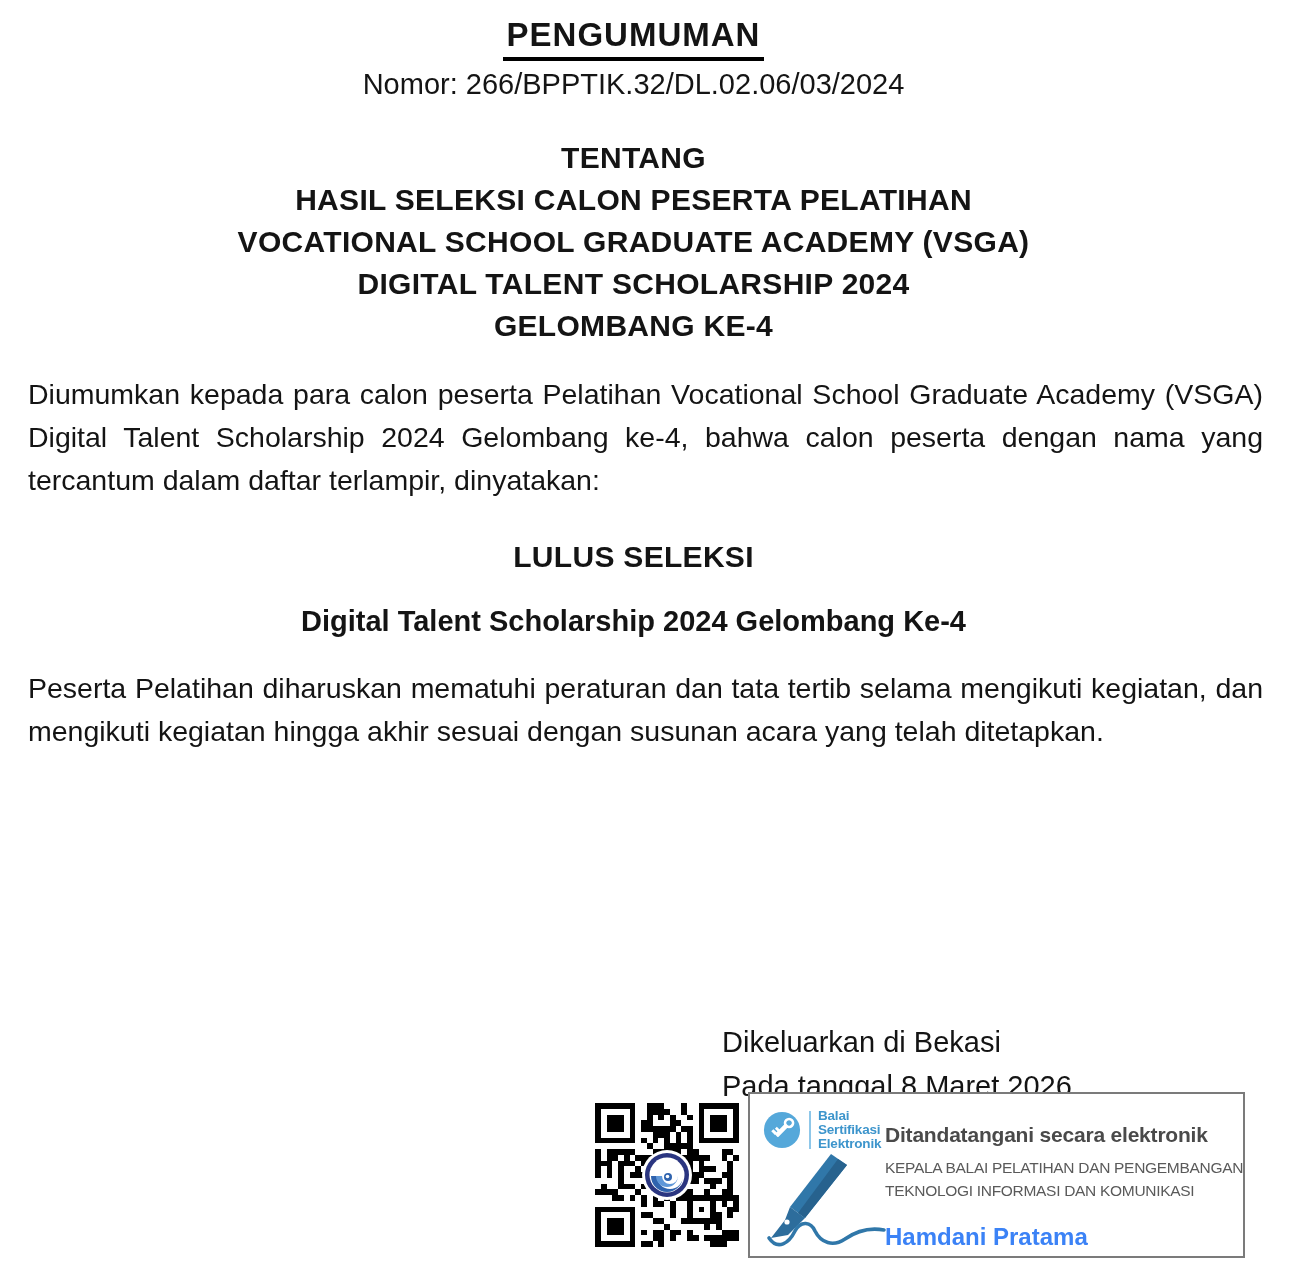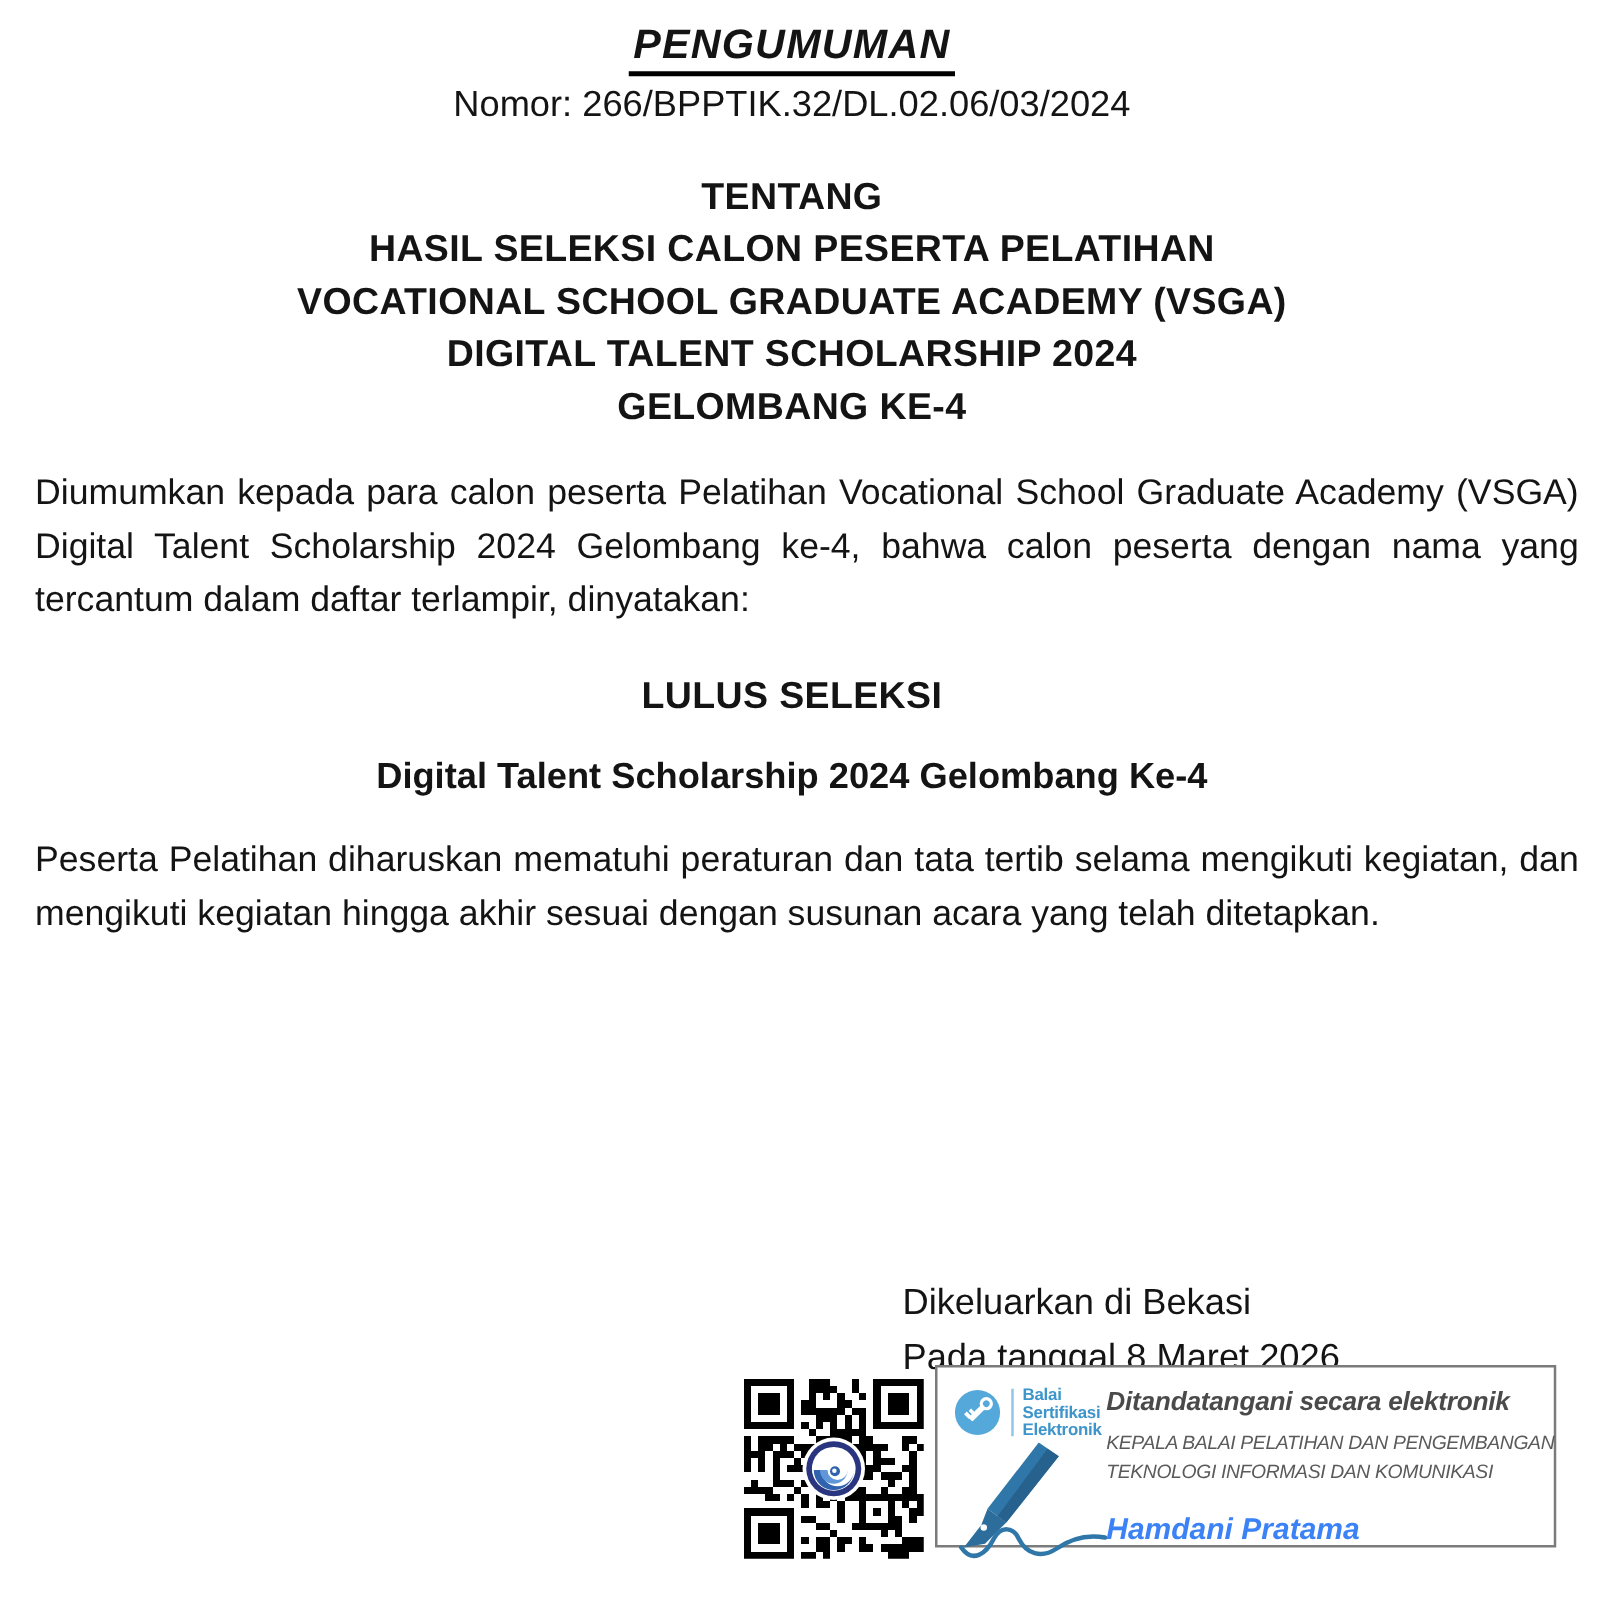--- a/index.html
+++ b/index.html
@@ -10,21 +10,21 @@
     overflow: hidden;
   }
   .content { position: absolute; left: 28px; top: 0; width: 1235px; }
 
   .center { text-align: center; padding-right: 24px; }
 
   .title-wrap { margin-top: 16px; }
   .doc-title {
     display: inline-block;
     font-size: 33px; font-weight: 700; letter-spacing: 1px;
-    border-bottom: 4px solid #000; padding: 0 4px 3px 4px; font-style: italic;
+    border-bottom: 4px solid #000; padding: 0 4px 3px 4px;
   }
   .doc-number { margin-top: 7px; font-size: 29px; text-align: center; }
 
   .heading-block { margin-top: 36px; }
   .heading-block div {
     font-size: 30px; font-weight: 700; line-height: 42px; letter-spacing: 0.3px;
   }
 
   p.just {
     margin: 0; text-align: justify;
@@ -39,30 +39,30 @@
 
   .issued { position: absolute; left: 722px; top: 1020px; font-size: 29px; line-height: 44px; }
 
   
   .qr { position: absolute; left: 595px; top: 1103px; width: 144px; height: 144px; }
   .qr svg.modules { position: absolute; left: 0; top: 0; }
   .qr .qr-logo { position: absolute; left: 46px; top: 46px; width: 52px; height: 52px; }
 
   
   .sigbox {
-    position: absolute; left: 748px; top: 1092px; width: 497px; height: 146px;
+    position: absolute; left: 748px; top: 1092px; width: 497px; height: 166px;
     border: 2px solid #7b7b7b; background: #fff; box-sizing: border-box;
   }
   .bse { position: absolute; left: 13px; top: 15px; display: flex; align-items: center; }
   .bse-sep { width: 2px; height: 38px; background: #8ec7e9; margin: 0 7px 0 8px; }
   .bse-text div {
     font-size: 13.5px; font-weight: 700; line-height: 14px; color: #3d95cc; letter-spacing: -0.2px;
   }
   .pen { position: absolute; left: 8px; top: 60px; }
-  .sig-text { position: absolute; left: 135px; top: 16px; width: 350px; font-style: italic; }
+  .sig-text { position: absolute; left: 135px; top: 29px; width: 350px; }
   .sig-title { font-size: 21px; font-weight: 700; color: #4a4a4a; letter-spacing: -0.2px; white-space: nowrap; }
   .sig-sub { margin-top: 9px; font-size: 15.5px; color: #5a5a5a; line-height: 23px; letter-spacing: -0.3px; white-space: nowrap; }
   .sig-sub + .sig-sub { margin-top: 0; }
   .sig-name { margin-top: 21px; font-size: 24px; font-weight: 700; color: #3b82f6; }
 </style>
 </head>
 <body>
 
 <div class="content">
 

